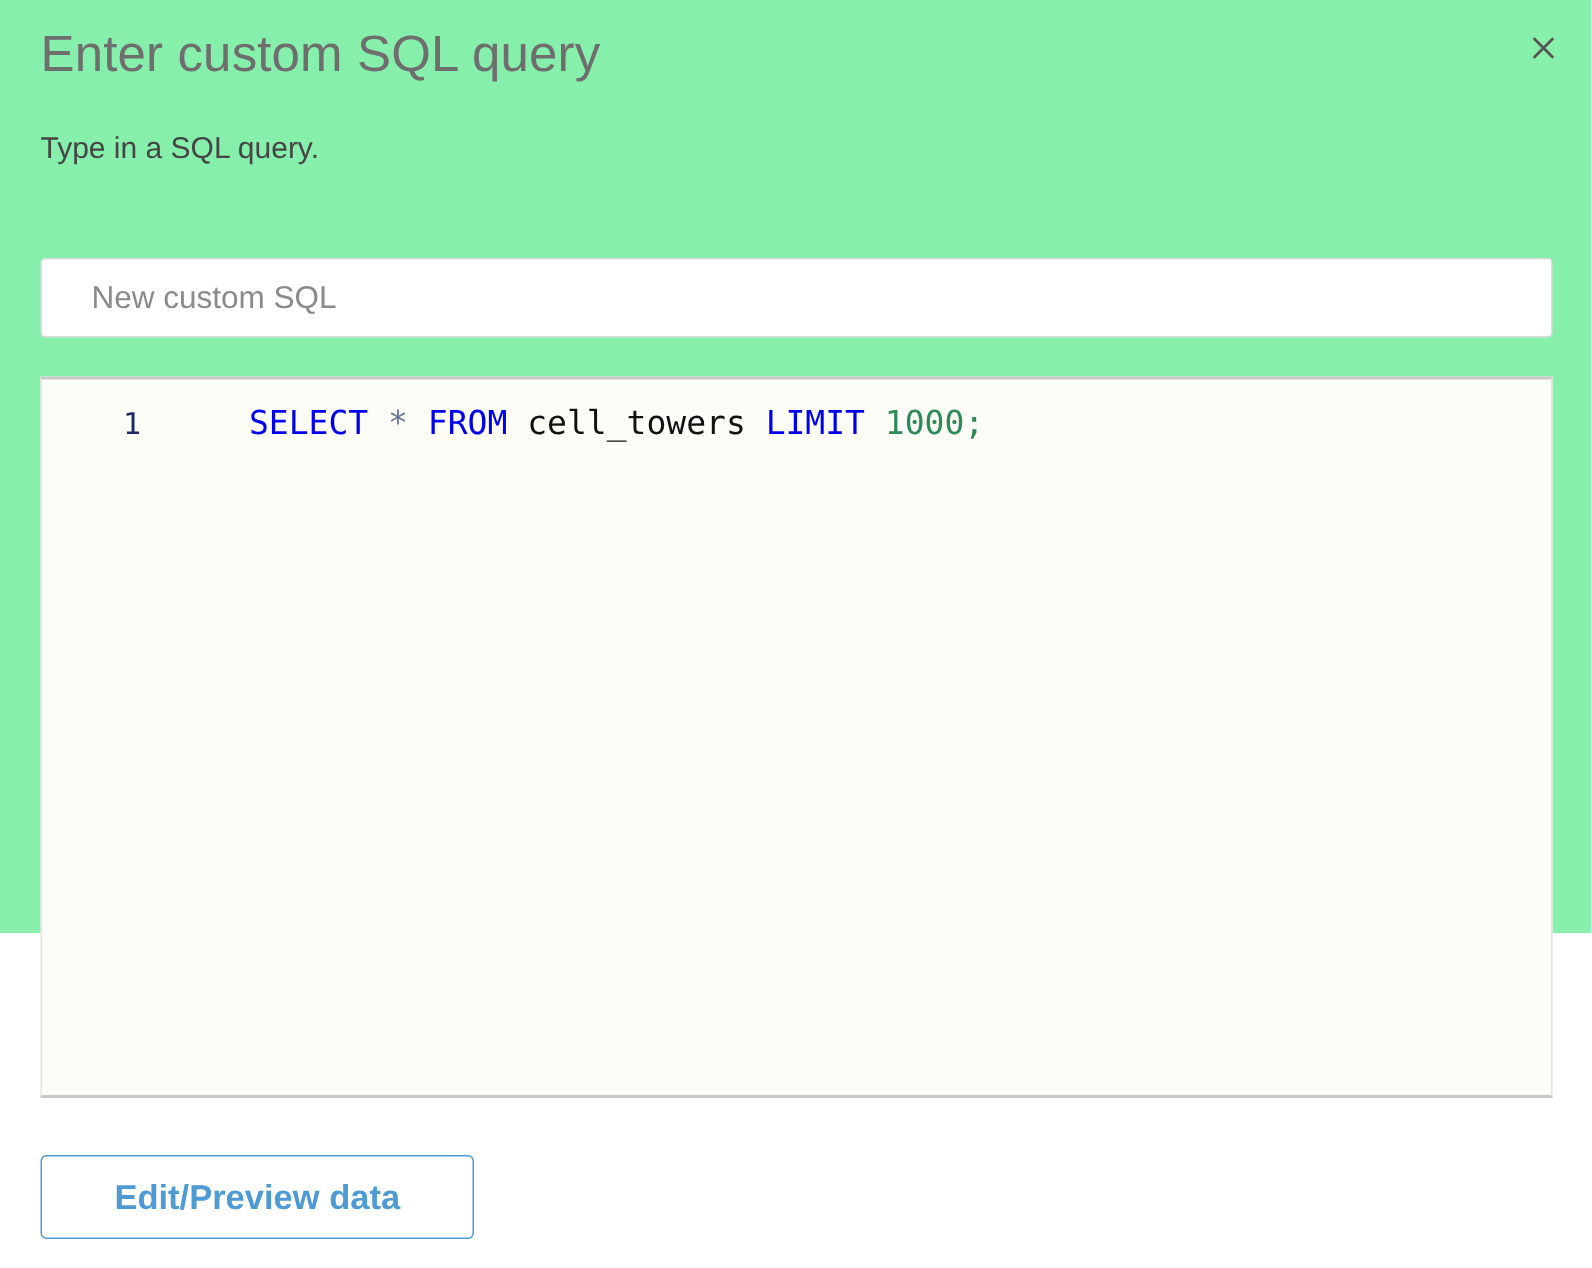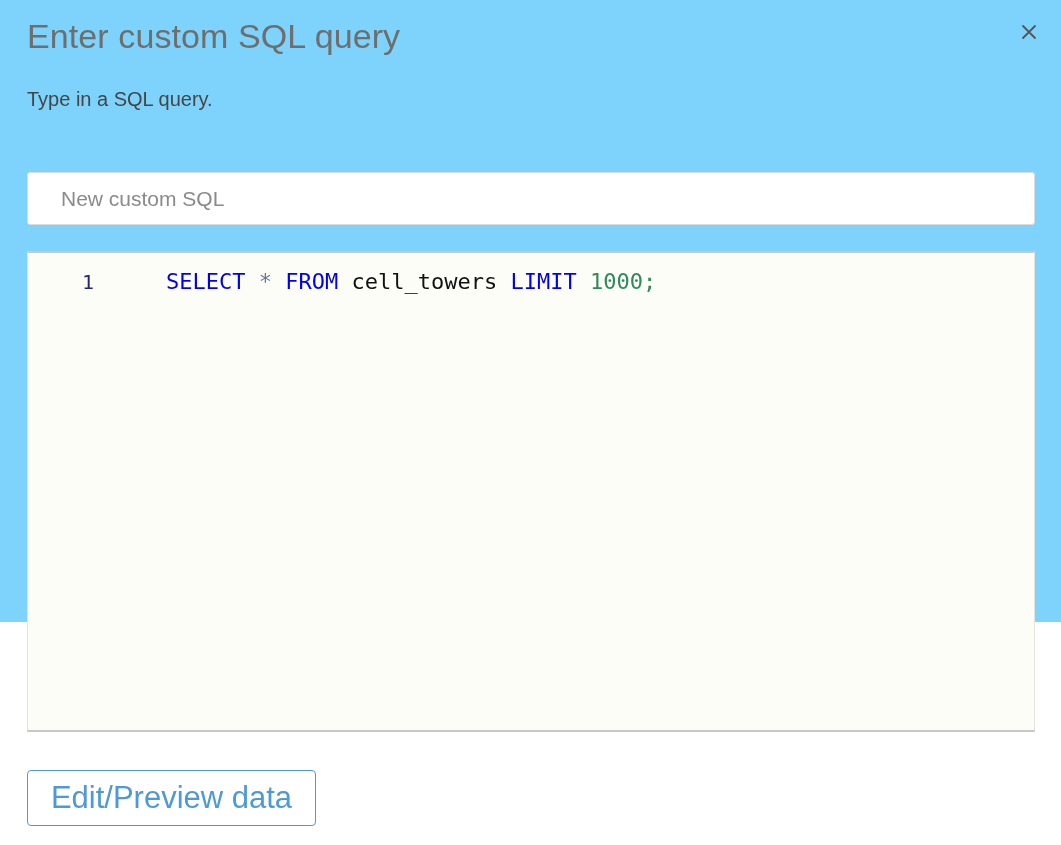--- a/index.html
+++ b/index.html
@@ -13,21 +13,21 @@
     font-family: "Liberation Sans", sans-serif;
     -webkit-font-smoothing: antialiased;
     overflow: hidden;
   }
 
   .dialog {
     position: relative;
     width: 1061px;
     height: 622px;
     box-sizing: border-box;
-    background: #7dd3fc;
+    background: #86efac;
   }
 
   
   .dialog-title {
     position: absolute;
     left: 27px;
     top: 14px;
     font-size: 34px;
     line-height: 44px;
     font-weight: 400;
@@ -135,26 +135,27 @@
   .tok-punct   { color: #2e8b57; }
   .tok-plain   { color: #111111; }
 
   
   .btn {
     position: absolute;
     box-sizing: border-box;
     height: 56px;
     border-radius: 4px;
     font-family: "Liberation Sans", sans-serif;
-    font-size: 31px;
+    font-size: 23px;
     line-height: 54px;
     text-align: center;
     cursor: pointer;
     padding: 0;
     white-space: nowrap;
+    font-weight: bold;
   }
 
   .btn-secondary {
     left: 27px;
     top: 770px;
     width: 289px;
     background: #ffffff;
     border: 1px solid #4e9ad4;
     color: #4e9ad4;
   }

